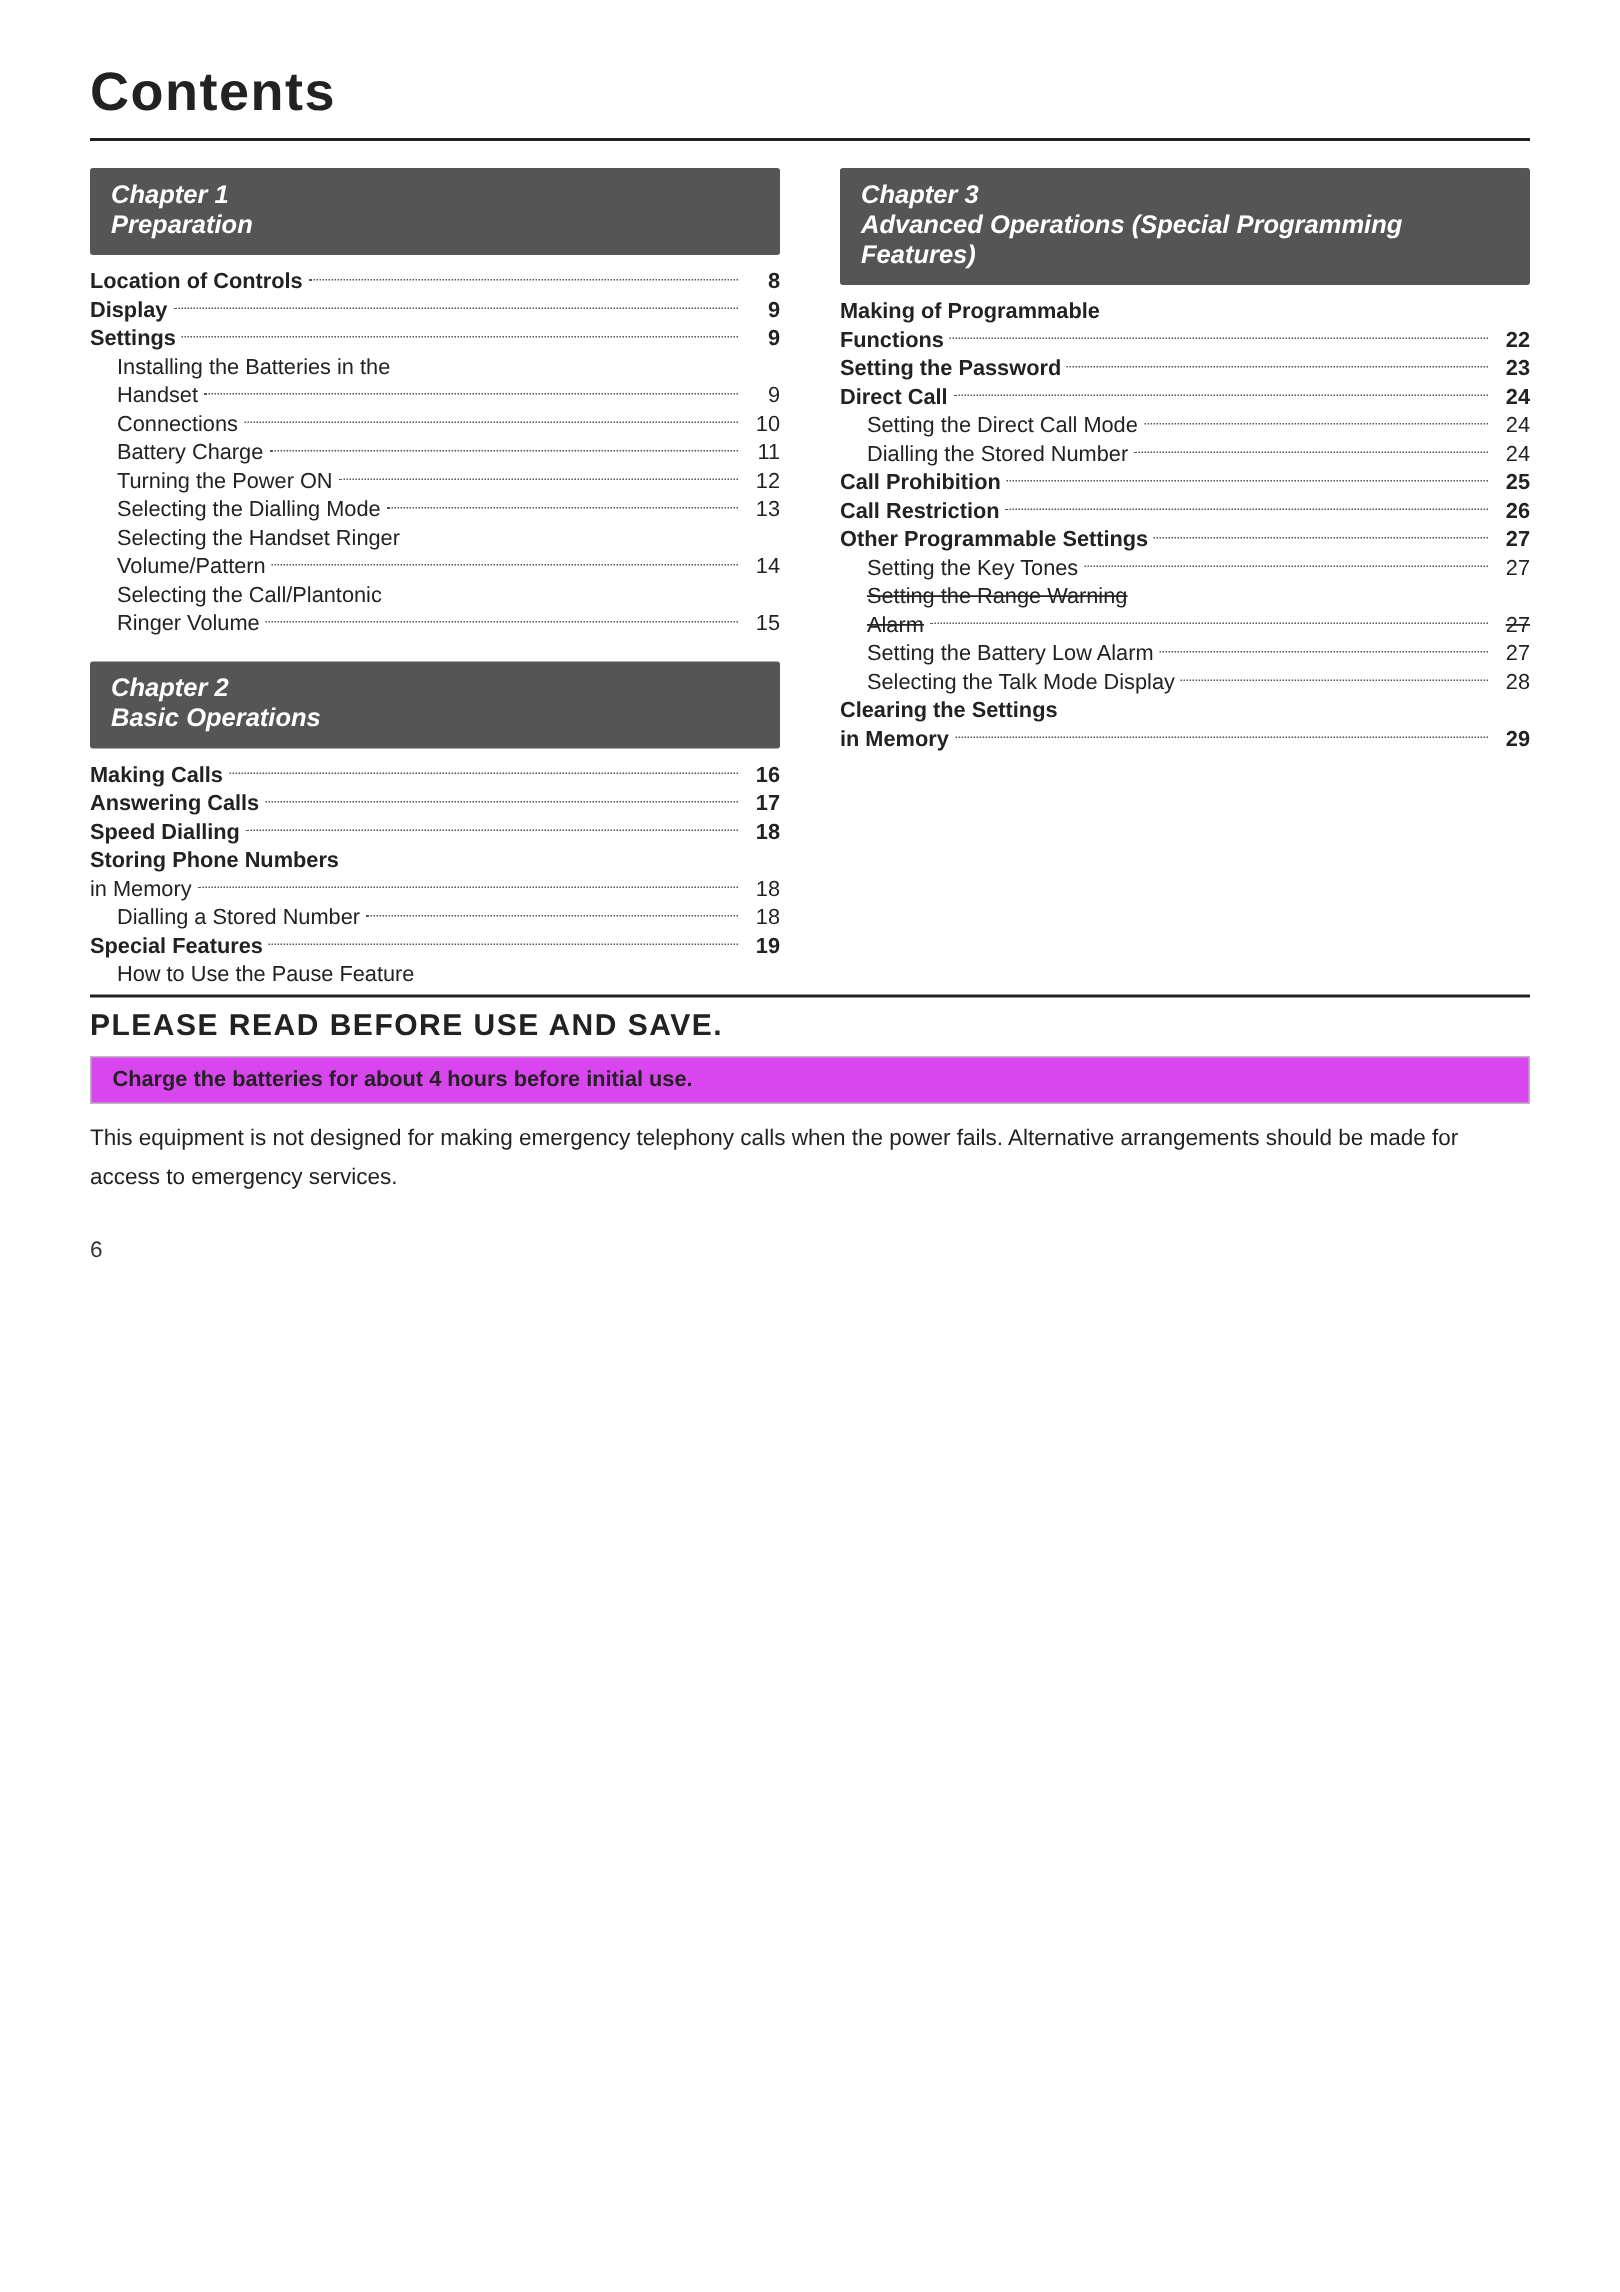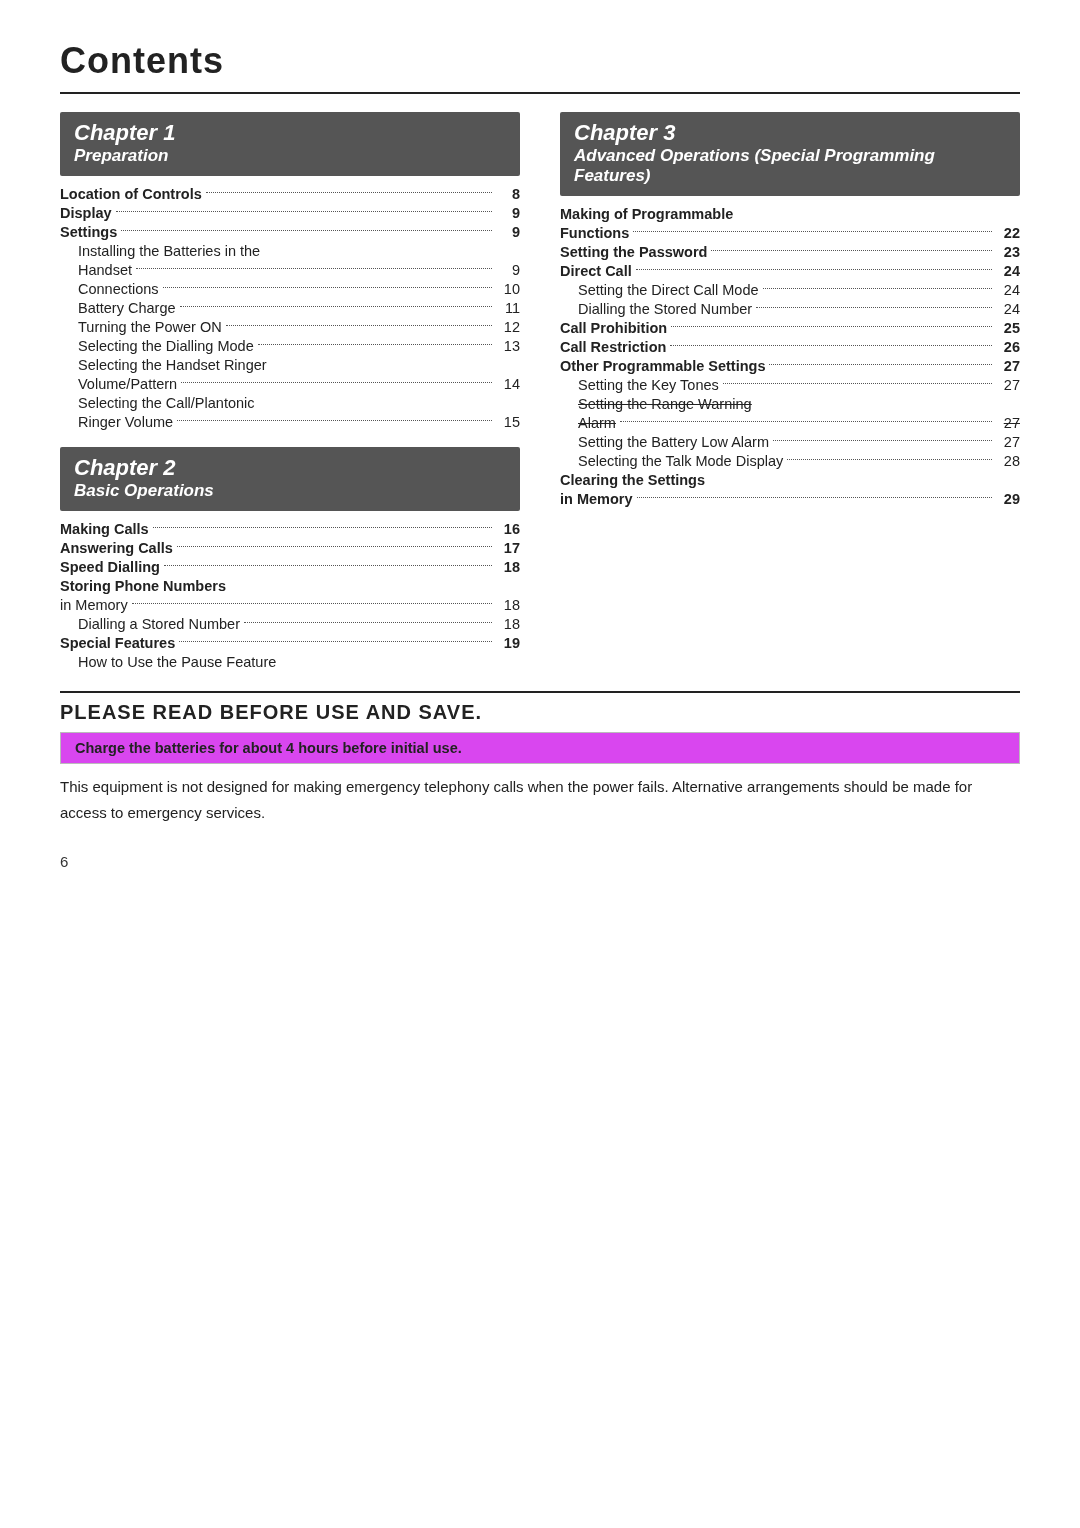--- a/index.html
+++ b/index.html
@@ -38,21 +38,21 @@
     }
     .chapter-header {
       background: #555;
       color: #fff;
       padding: 8px 14px 10px 14px;
       margin-bottom: 10px;
       border-radius: 2px;
     }
     .chapter-header .chapter-num {
       font-style: italic;
-      font-size: 22px;
+      font-size: 17px;
       font-weight: bold;
       display: block;
     }
     .chapter-header .chapter-title {
       font-style: italic;
       font-size: 17px;
       font-weight: bold;
       display: block;
     }
     .toc-entry {
@@ -79,21 +79,21 @@
       font-size: 14.5px;
     }
     .toc-label {
       white-space: nowrap;
     }
     .please-read {
       font-size: 20px;
       font-weight: 900;
       text-transform: uppercase;
       letter-spacing: 1px;
-      margin: 18px 0 4px 0;
+      margin: 2px 0 4px 0;
       border-top: 2px solid #222;
       padding-top: 8px;
     }
     .charge-note {
       background: #d946ef;
       border: 1px solid #bbb;
       padding: 7px 14px;
       font-weight: bold;
       font-size: 14.5px;
       margin: 8px 0 10px 0;

